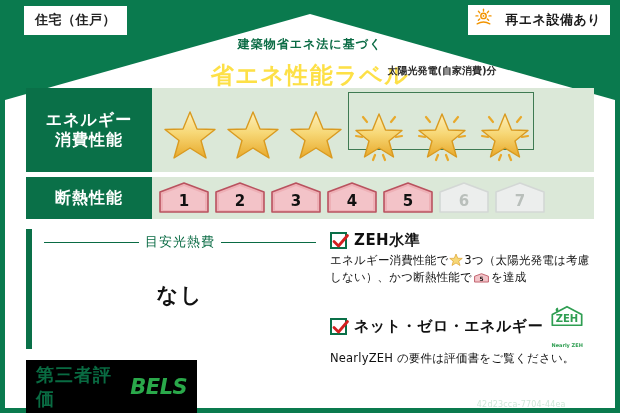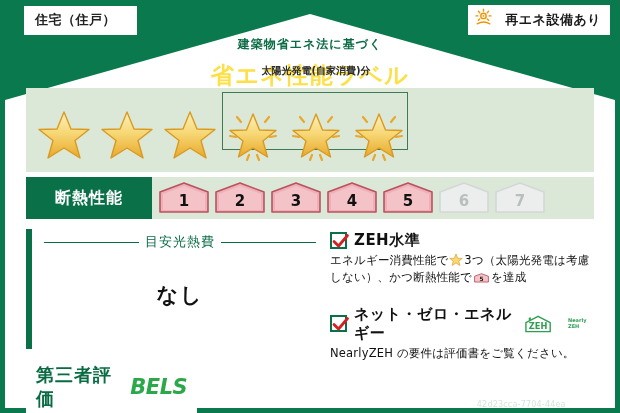--- a/index.html
+++ b/index.html
@@ -17,21 +17,21 @@
   .roof{
     position:absolute;
     left:0;top:0;width:620px;height:413px;
     background:#ffffff;
     clip-path:polygon(5px 100px, 310px 14px, 615px 100px, 615px 408px, 5px 408px);
   }
 
   
   .tag-type{
     position:absolute;left:24px;top:6px;
-    padding:4px 20px 5px 10px;
+    padding:4px 10px 5px 10px;
     background:#ffffff;
     font-size:13px;font-weight:bold;color:#222;
     letter-spacing:.5px;
     z-index:6;
     border:1px solid #ffffff;
   }
 
   
   .tag-renew{
     position:absolute;right:10px;top:5px;
@@ -161,21 +161,21 @@
   .inline-star{vertical-align:-3px;margin:0 1px;}
   .inline-badge{vertical-align:-3px;margin:0 2px;}
   .zeh-line2{margin-top:18px;}
 
   
   .footer{
     position:absolute;left:26px;bottom:8px;width:568px;height:36px;
     z-index:5;display:flex;align-items:center;
   }
   .bels{
-    background:#ffffff;padding:3px 10px 4px 10px;
+    background:#000000;padding:3px 10px 4px 10px;
     display:flex;align-items:center;gap:7px;
     margin-left:0px;
   }
   .bels .third{font-size:18px;font-weight:bold;color:#096b42;letter-spacing:1px;}
   .bels .word{font-size:21px;font-weight:bold;color:#2aa84a;letter-spacing:-.5px;font-style:italic;}
   .proj{
     color:#ffffff;font-size:10.5px;margin-left:9px;letter-spacing:.2px;
     white-space:nowrap;
   }
   .date-wrap{
@@ -214,20 +214,24 @@
   </div>
 
   <div class="title-wrap">
     <div class="title-sub">建築物省エネ法に基づく</div>
     <div class="title-main">省エネ性能ラベル</div>
   </div>
 
   <div class="panel">
 
     <div class="row row-energy">
+      <div class="row-label">
+        <span>エネルギー</span>
+        <span>消費性能</span>
+      </div>
       <div class="row-body">
         <div class="solar-note" style="left:290px;">太陽光発電(自家消費)分</div>
         <div class="solar-bracket"></div>
         <div class="stars">
           <div class="star-cell">
             <svg width="56" height="54" viewBox="0 0 56 54">
               <defs>
                 <linearGradient id="g1" x1="0" y1="0" x2="0" y2="1">
                   <stop offset="0%" stop-color="#fdf0bd"></stop>
                     <stop offset="45%" stop-color="#f7d877"></stop>
@@ -375,21 +379,21 @@
             </svg><span>を達成</span>
         </div>
 
         <div class="zeh-line zeh-line2">
           <span class="chk">
             <svg width="19" height="19" viewBox="0 0 19 19">
               <path d="M3 9.5 L7.5 14 L16.5 3.5" fill="none" stroke="#d32020" stroke-width="2.8" stroke-linecap="round" stroke-linejoin="round"></path>
             </svg>
           </span>
           <span class="zeh-title">ネット・ゼロ・エネルギー</span>
-          <span style="display:inline-flex;align-items:center;gap:16px;">
+          <span style="display:inline-flex;align-items:center;gap:16px;flex-direction:column;">
             <svg width="34" height="22" viewBox="0 0 44 28">
               <path d="M22 2 L41 12 L41 26 L3 26 L3 12 Z" fill="#ffffff" stroke="#2f9e52" stroke-width="2.2" stroke-linejoin="round"></path>
               <path d="M9 9 Q5 5 10 3 Q12 7 9 9 Z" fill="#2f9e52"></path>
               <text x="22" y="22" font-size="13" font-weight="bold" text-anchor="middle" fill="#2f9e52" font-family="DejaVu Sans, sans-serif">ZEH</text>
             </svg>
             <span style="font-size:5px;color:#2f9e52;font-weight:bold;line-height:1.1;display:inline-block;">Nearly ZEH</span>
           </span>
         </div>
         <div class="zeh-desc">NearlyZEH の要件は評価書をご覧ください。</div>
 

